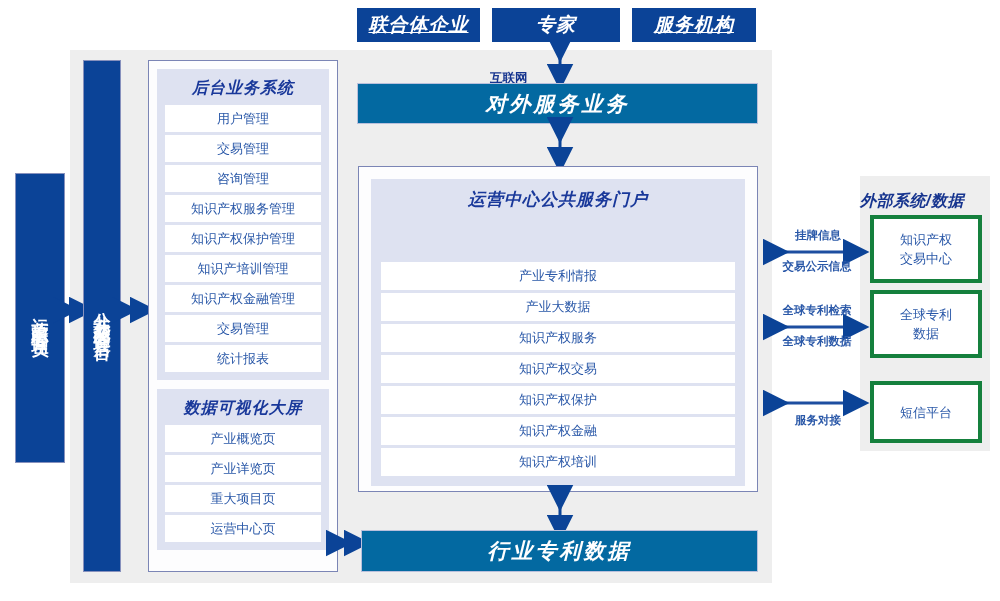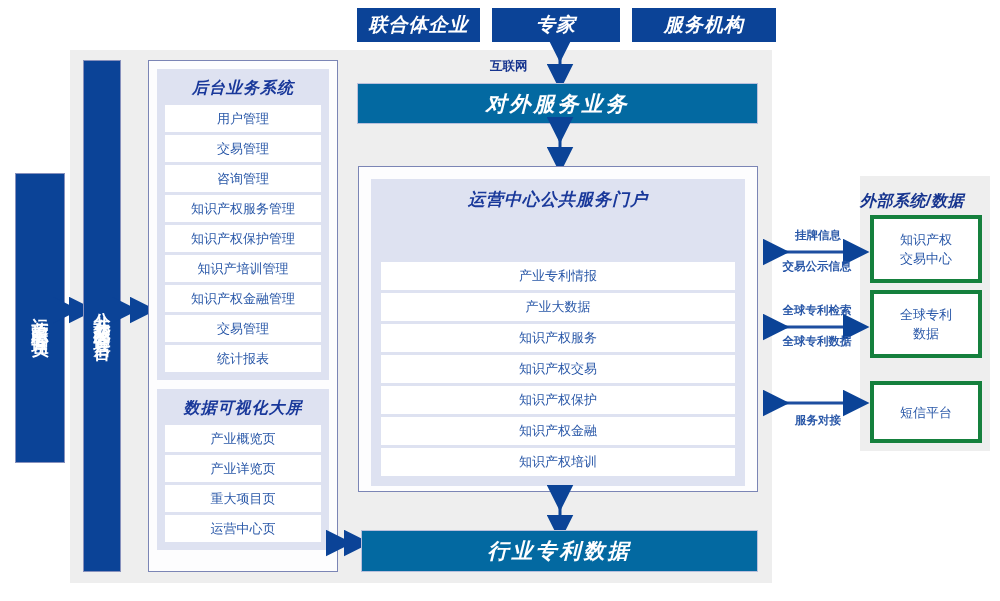--- a/index.html
+++ b/index.html
@@ -139,41 +139,41 @@
     color: #17358f;
     font-size: 12.5px;
     font-weight: bold;
     white-space: nowrap;
   }
   svg { display: block; overflow: visible; }
 </style>
 </head>
 <body>
 
-<div class="abs actor" style="left:357px; top:8px; width:123px; height:34px;">
+<div class="abs actor" style="left:357px; top:8px; width:123px; height:34px;text-decoration:underline;">
   <span>联合体企业</span>
 </div>
 <div class="abs actor" style="left:492px; top:8px; width:128px; height:34px;">
   <span>专家</span>
 </div>
-<div class="abs actor" style="left:632px; top:8px; width:144px; height:34px;">
+<div class="abs actor" style="left:632px; top:8px; width:124px; height:34px;text-decoration:underline;">
   <span>服务机构</span>
 </div>
 
 <div class="abs stage" style="left:70px; top:50px; width:702px; height:533px;"></div>
 
 <svg class="abs" style="left:548px; top:42px; width:24px; height:42px;">
   <defs>
     <marker id="ah" markerWidth="9" markerHeight="9" refX="4.5" refY="4.5" orient="auto">
       <path d="M0,0 L9,4.5 L0,9 Z" fill="#0b4397"></path>
     </marker>
   </defs>
   <line x1="12" y1="7" x2="12" y2="35" stroke="#0b4397" stroke-width="3" marker-start="url(#ah)" marker-end="url(#ah)"></line>
 </svg>
-<div class="abs netlabel" style="left:490px; top:58px;">互联网</div>
+<div class="abs netlabel" style="left:490px; top:70px;">互联网</div>
 
 <div class="abs bluebar" style="left:357px; top:83px; width:401px; height:41px;">
   <span>对外服务业务</span>
 </div>
 
 <svg class="abs" style="left:548px; top:124px; width:24px; height:42px;">
   <line x1="12" y1="6" x2="12" y2="36" stroke="#0b4397" stroke-width="3" marker-start="url(#ah)" marker-end="url(#ah)"></line>
 </svg>
 
 <div class="abs rail" style="left:15px; top:173px; width:50px; height:290px;">

